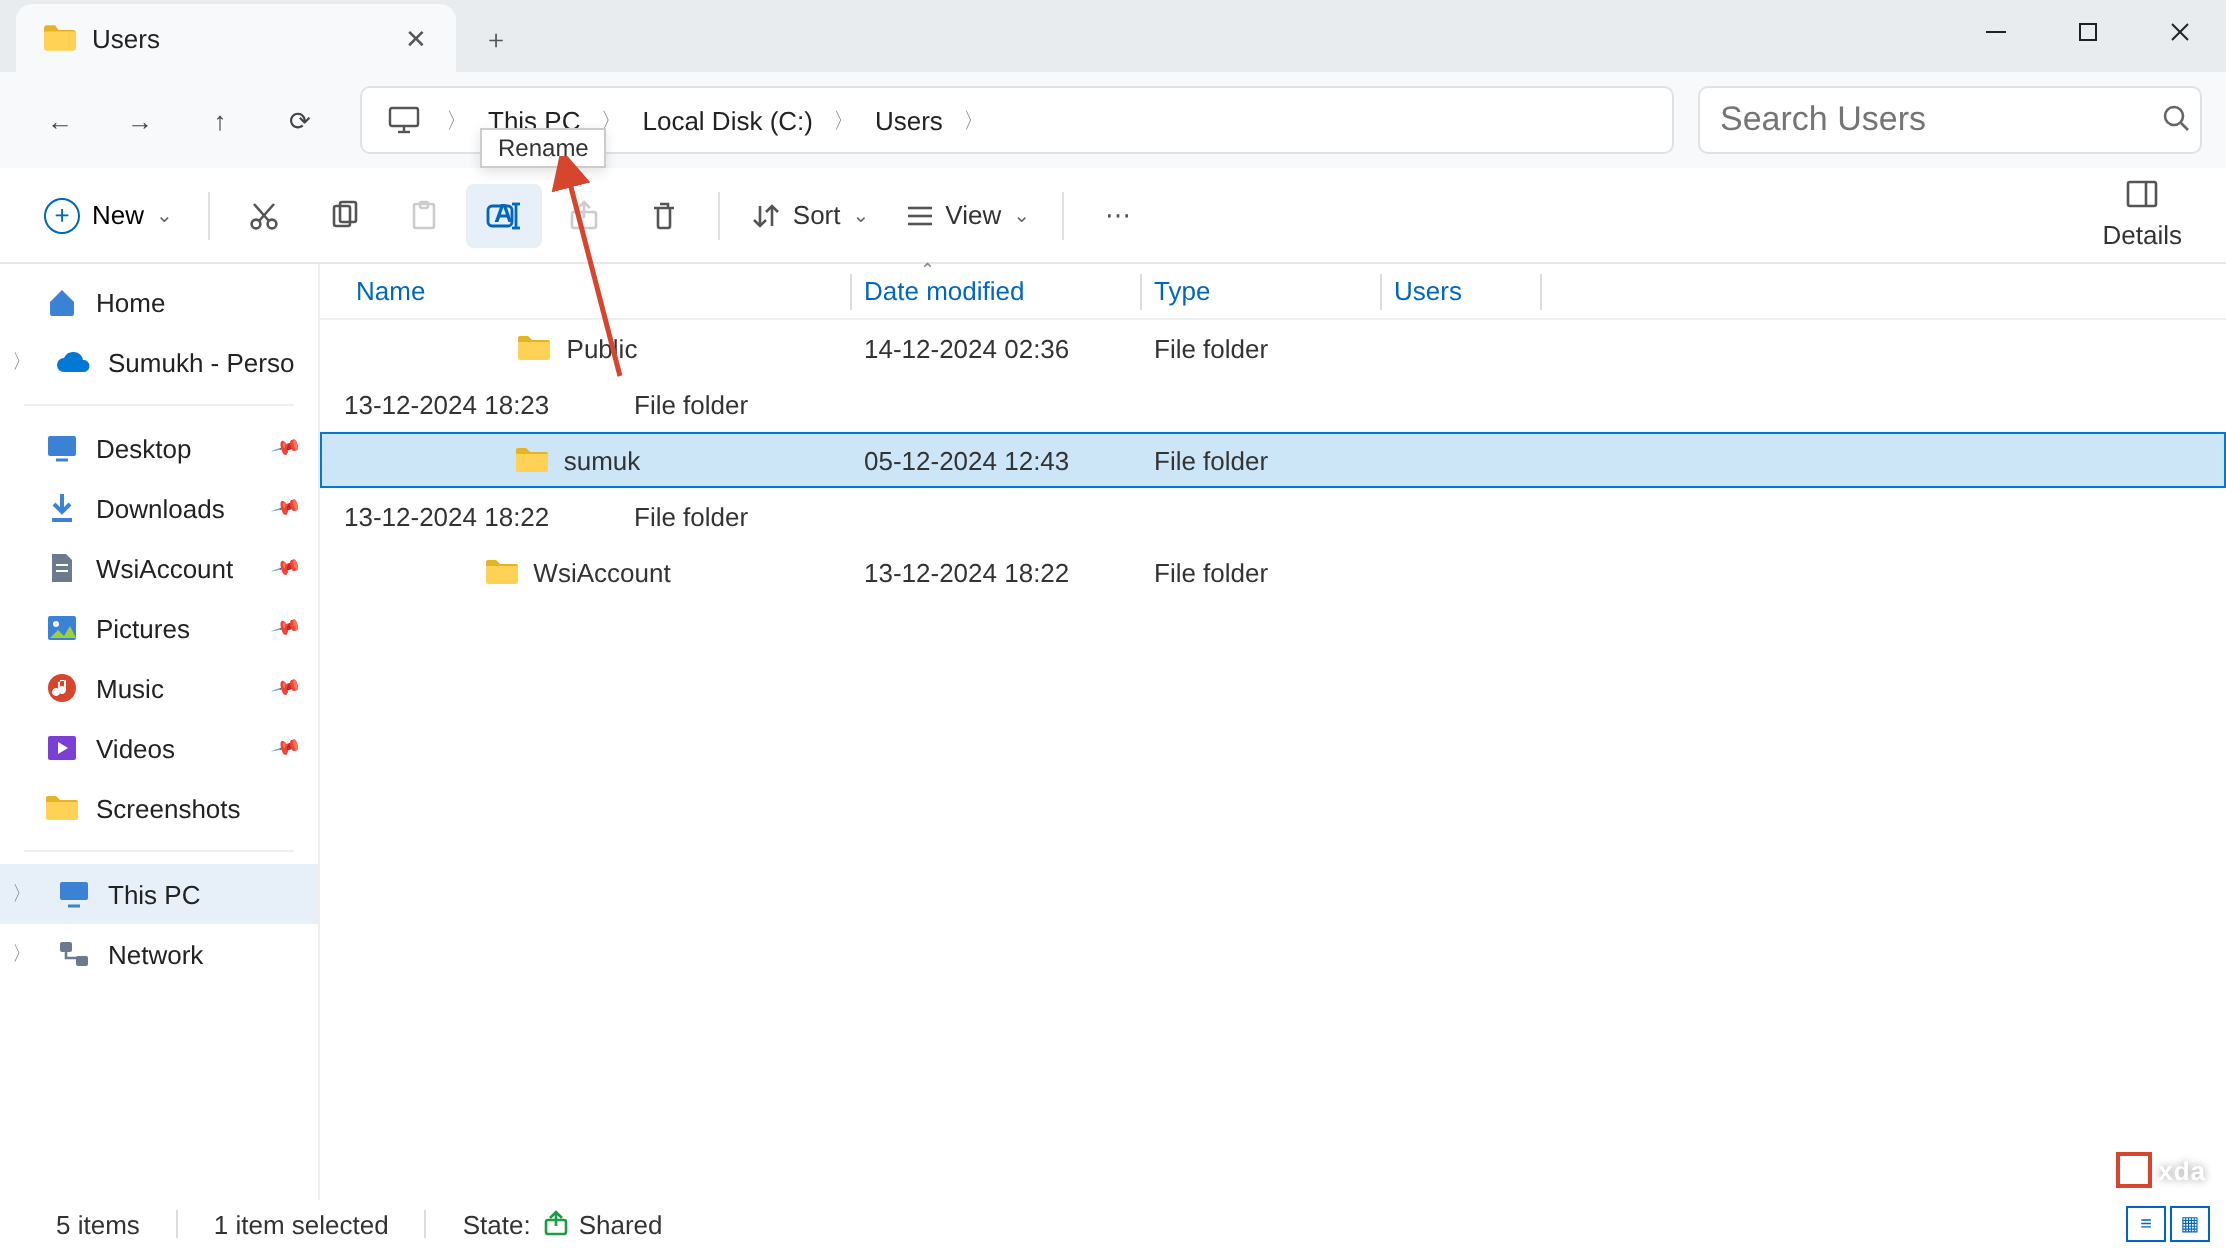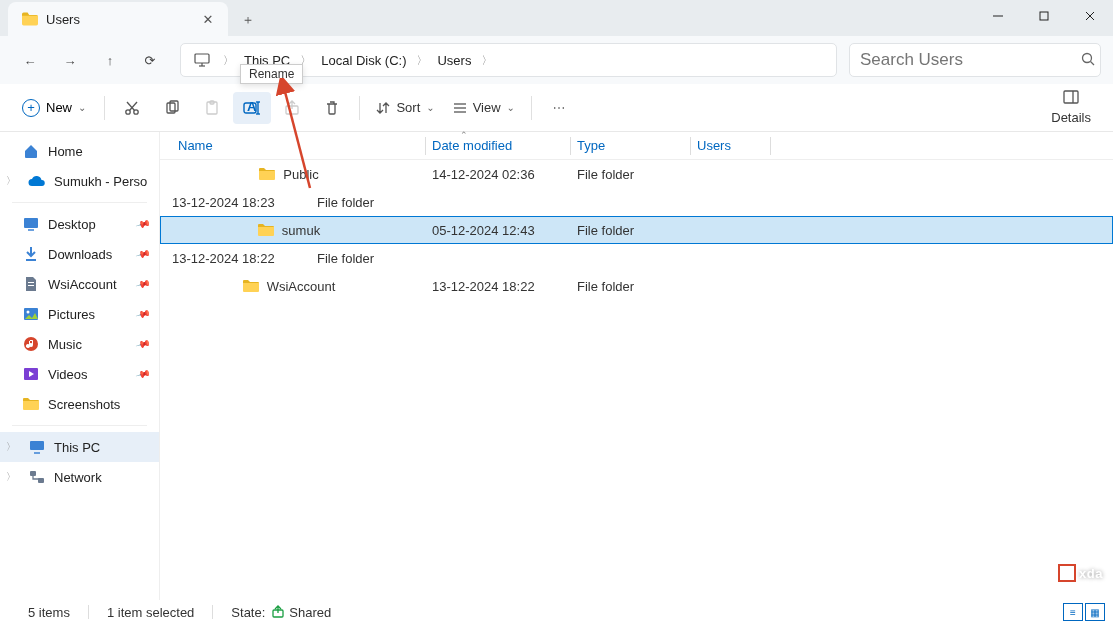--- a/index.html
+++ b/index.html
@@ -80,21 +80,21 @@
 .status-view-btn { width: 20px; height: 18px; border: 1px solid #0067c0; display: flex; align-items: center; justify-content: center; font-size: 10px; color: #0067c0; }
 
 
 .folder-svg { fill: #ffd255; }
 .folder-svg-dark { fill: #e6b422; }
 
 
 .arrow-annot { position: absolute; left: 275px; top: 78px; z-index: 60; pointer-events: none; }
 
 
-.watermark { position: absolute; right: 10px; bottom: 42px; color: #fff; font-size: 22px; font-weight: 700; text-shadow: 0 0 4px rgba(0,0,0,0.4); letter-spacing: 0.5px; display: flex; align-items: center; }
+.watermark { position: absolute; right: 10px; bottom: 30px; color: #fff; font-size: 22px; font-weight: 700; text-shadow: 0 0 4px rgba(0,0,0,0.4); letter-spacing: 0.5px; display: flex; align-items: center; }
 .watermark .xb { width: 18px; height: 18px; border: 2.5px solid #d6452c; margin-right: 3px; }
 </style>
 </head>
 <body>
 
 <div class="titlebar">
   <div class="tab">
     <svg class="folder-ico" viewBox="0 0 20 16">
         <path class="folder-svg-dark" d="M0 2a2 2 0 012-2h5l2 3h9a2 2 0 012 2v1H0z"></path>
         <path class="folder-svg" d="M0 4h20v10a2 2 0 01-2 2H2a2 2 0 01-2-2z"></path>

